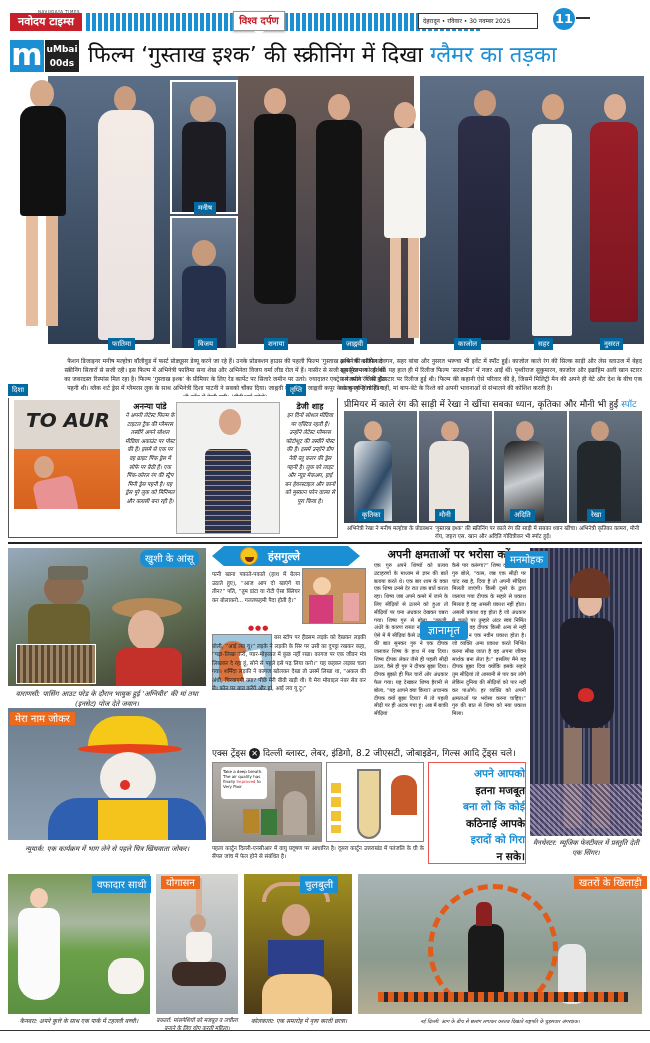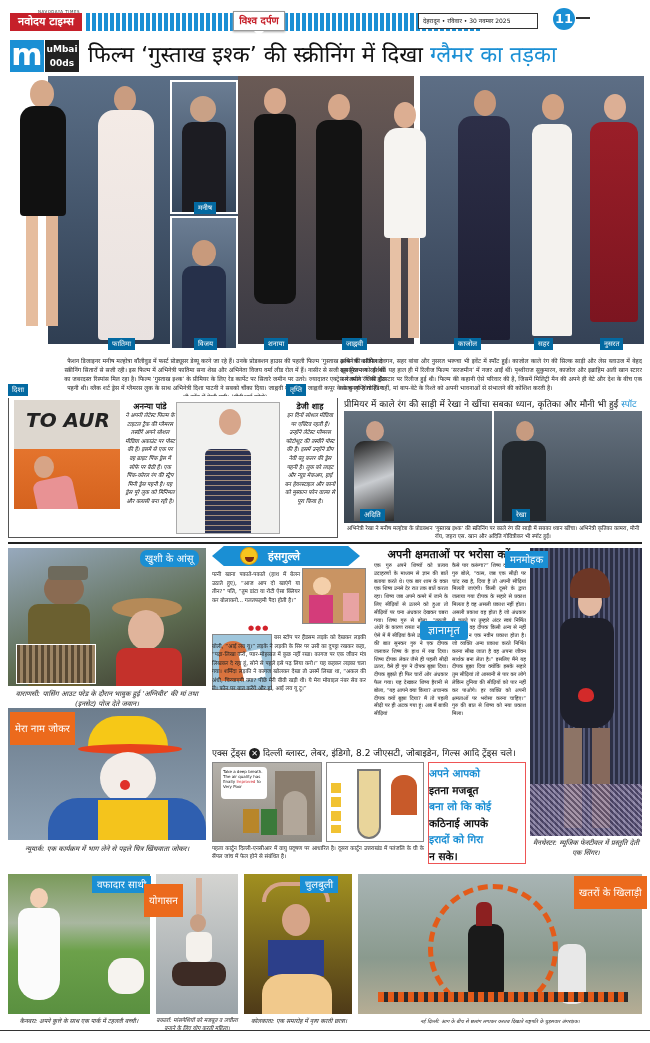--- a/index.html
+++ b/index.html
@@ -17,25 +17,25 @@
 
 .logo-m{left:10px;top:40px;width:34px;height:32px;background:#1a8fd4;color:#fff;font-size:30px;font-weight:bold;line-height:30px;text-align:center;}
 .logo-txt{left:45px;top:40px;width:34px;height:32px;background:#222;color:#fff;font-size:9px;font-weight:bold;line-height:14px;padding-top:2px;text-align:center;}
 .headline{left:88px;top:38px;font-size:22px;line-height:34px;white-space:nowrap;}
 .headline .blue{color:#1a8fd4;}
 
 .photo{position:absolute;overflow:hidden;}
 .label-dark{position:absolute;background:#0369a1;color:#fff;font-size:7px;padding:1px 4px;line-height:10px;}
 .caption{position:absolute;font-size:6px;line-height:9px;color:#222;text-align:justify;}
 .tag-blue{position:absolute;background:#1a8fd4;color:#fff;font-size:10px;padding:2px 5px;line-height:13px;}
-.tag-orange{position:absolute;background:#ec6a1c;color:#fff;font-size:10px;padding:10px 5px;line-height:13px;}
+.tag-orange{position:absolute;background:#ec6a1c;color:#fff;font-size:10px;padding:0 5px;line-height:13px;}
 .hr{position:absolute;height:1px;background:#333;}
 .text-small{font-size:6px;line-height:9px;}
 .italic-cap{font-style:italic;font-size:7px;line-height:10px;text-align:center;color:#222;}
-.quote-box{position:absolute;border:1px solid #e55;background:#fff;text-align:left;font-weight:bold;font-size:13px;line-height:21px;}
+.quote-box{position:absolute;border:1px solid #e55;background:#fff;text-align:right;font-weight:bold;font-size:13px;line-height:21px;}
 </style>
 </head>
 <body>
 
 <div class="abs masthead-small">NAVODAYA TIMES</div>
 <div class="abs masthead">नवोदय टाइम्स</div>
 <div class="abs stripes"></div>
 <div class="abs section-tag">विश्व दर्पण</div>
 <div class="abs dateline">देहरादून • रविवार • 30 नवम्बर 2025</div>
 <div class="abs pagenum">11</div>
@@ -137,20 +137,30 @@
 <div class="abs" style="left:284px;top:400px;width:52px;">
   <div style="font-weight:bold;font-size:8px;text-align:center;">डेजी शाह</div>
   <div class="text-small" style="font-style:italic;text-align:center;font-size:5.5px;line-height:8.6px;height:126px;overflow:hidden;">इन दिनों सोशल मीडिया पर एक्टिव रहती हैं। उन्होंने लेटेस्ट ग्लैमरस फोटोशूट की तस्वीरें पोस्ट की हैं। इसमें उन्होंने डीप नेवी ब्लू कलर की ड्रेस पहनी है। लुक को लाइट और न्यूड मेकअप, हाई बन हेयरस्टाइल और कानों को मुस्कान फोन वाल्स से पूरा किया है।</div>
 </div>
 
 <div class="abs" style="left:344px;top:397px;width:302px;font-size:9px;white-space:nowrap;overflow:hidden;">
   <span>प्रीमियर में काले रंग की साड़ी में रेखा ने खींचा सबका ध्यान, कृतिका और मौनी भी हुईं</span>
   <span style="color:#1a8fd4;">स्पॉट</span>
 </div>
 <div class="abs" style="left:344px;top:411px;width:298px;height:112px;display:flex;gap:2px;">
+  <div class="photo" style="position:relative;flex:1;background:linear-gradient(180deg,#63717f,#394550);">
+    <div style="position:absolute;left:20px;top:10px;width:18px;height:20px;border-radius:50%;background:#d6a88c;"></div>
+    <div style="position:absolute;left:10px;top:30px;width:38px;height:80px;background:linear-gradient(120deg,#e9ecef,#2f4a66 60%,#dfe5ea);border-radius:8px 8px 0 0;"></div>
+    <div class="label-dark" style="left:14px;bottom:2px;">कृतिका</div>
+  </div>
+  <div class="photo" style="position:relative;flex:1;background:linear-gradient(180deg,#6d7686,#3c4452);">
+    <div style="position:absolute;left:22px;top:10px;width:18px;height:20px;border-radius:50%;background:#d2a386;"></div>
+    <div style="position:absolute;left:10px;top:30px;width:40px;height:80px;background:#e9e4de;border-radius:10px 10px 0 0;"></div>
+    <div class="label-dark" style="left:16px;bottom:2px;">मौनी</div>
+  </div>
   <div class="photo" style="position:relative;flex:1;background:linear-gradient(180deg,#64717e,#3a4550);">
     <div style="position:absolute;left:22px;top:10px;width:18px;height:20px;border-radius:50%;background:#caa08a;"></div>
     <div style="position:absolute;left:10px;top:30px;width:40px;height:80px;background:linear-gradient(160deg,#1c1c1c,#c9ccd0 50%,#2a2a2a);border-radius:10px 10px 0 0;"></div>
     <div class="label-dark" style="left:16px;bottom:2px;">अदिति</div>
   </div>
   <div class="photo" style="position:relative;flex:1;background:linear-gradient(180deg,#66727f,#3b4651);">
     <div style="position:absolute;left:22px;top:10px;width:18px;height:20px;border-radius:50%;background:#c79b80;"></div>
     <div style="position:absolute;left:8px;top:30px;width:44px;height:80px;background:#23282d;border-radius:12px 12px 0 0;"></div>
     <div class="label-dark" style="left:18px;bottom:2px;">रेखा</div>
   </div>
@@ -255,21 +265,21 @@
 </div>
 <div class="tag-blue" style="left:92px;top:876px;">वफादार साथी</div>
 <div class="italic-cap" style="position:absolute;left:8px;top:1016px;width:142px;font-size:6px;">कैनबरा: अपने कुत्ते के साथ एक पार्क में टहलती बच्ची।</div>
 
 <div class="photo" style="left:156px;top:874px;width:82px;height:140px;background:linear-gradient(180deg,#d4d4d1,#9aa3a8);">
   <div style="position:absolute;left:34px;top:40px;width:16px;height:18px;border-radius:50%;background:#c89f84;"></div>
   <div style="position:absolute;left:40px;top:4px;width:6px;height:36px;background:#d8b098;"></div>
   <div style="position:absolute;left:30px;top:58px;width:26px;height:30px;background:#f4f1ec;border-radius:6px;"></div>
   <div style="position:absolute;left:16px;top:88px;width:54px;height:24px;background:#3d2b25;border-radius:10px;"></div>
 </div>
-<div class="tag-orange" style="left:144px;top:876px;margin-top:8px;">योगासन</div>
+<div class="tag-orange" style="left:161px;top:876px;">योगासन</div>
 <div class="italic-cap" style="position:absolute;left:156px;top:1016px;width:82px;font-size:5.5px;line-height:8px;">बकार्ता: मांसपेशियों को मजबूत व लचीला बनाने के लिए योग करती महिला।</div>
 
 <div class="photo" style="left:244px;top:874px;width:108px;height:140px;background:linear-gradient(180deg,#a19020,#4e3a18);">
   <div style="position:absolute;left:38px;top:30px;width:28px;height:32px;border-radius:50%;background:#d6a488;"></div>
   <div style="position:absolute;left:18px;top:8px;width:68px;height:20px;border:4px solid #d6a488;border-bottom:0;border-radius:30px 30px 0 0;"></div>
   <div style="position:absolute;left:24px;top:66px;width:56px;height:36px;background:#2c3f8a;"></div>
   <div style="position:absolute;left:18px;top:100px;width:70px;height:40px;background:#f1c98c;border-radius:20px 20px 0 0;"></div>
 </div>
 <div class="tag-blue" style="left:300px;top:876px;">चुलबुली</div>
 <div class="italic-cap" style="position:absolute;left:244px;top:1016px;width:110px;font-size:6px;">कोलकाता: एक समारोह में नृत्य करती छात्रा।</div>

